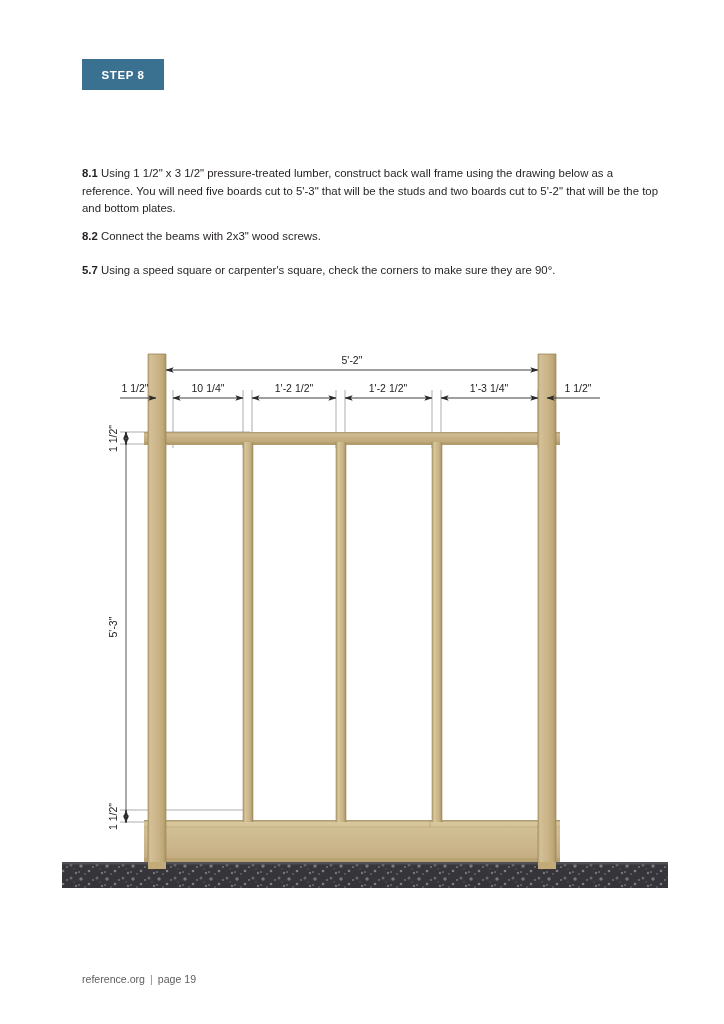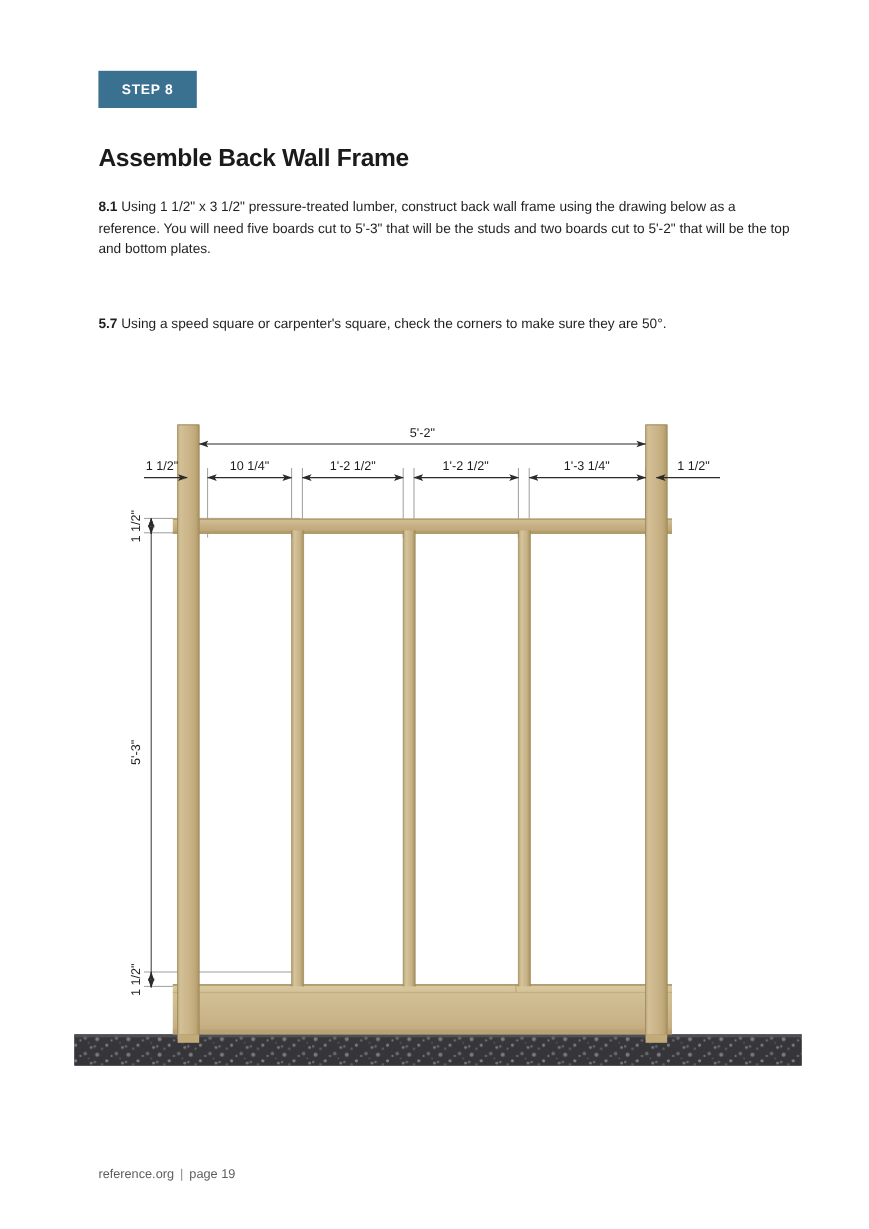--- a/index.html
+++ b/index.html
@@ -78,29 +78,31 @@
   }
   .footer .sep { margin: 0 5px; color: #8d8d8d; }
 </style>
 </head>
 <body>
 
 <div class="page">
 
   <div class="step-badge">STEP 8</div>
 
-  <h1 class="page-title">Assemble Back Wall Frame</h1>
 
   <p class="para" id="para-81">
     <span class="num">8.1</span><span> Using 1 1/2" x 3 1/2" pressure-treated lumber, construct back wall frame using the drawing below as a reference. You will need five boards cut to 5'-3" that will be the studs and two boards cut to 5'-2" that will be the top and bottom plates.</span>
   </p>
 
+  <p class="para" id="para-82">
+    <span class="num">8.2</span><span> Connect the beams with 2x3" wood screws.</span>
+  </p>
 
   <p class="para" id="para-83">
-    <span class="num">5.7</span><span> Using a speed square or carpenter's square, check the corners to make sure they are 50°.</span>
+    <span class="num">5.7</span><span> Using a speed square or carpenter's square, check the corners to make sure they are 90°.</span>
   </p>
 
   <div class="drawing">
     <svg width="724" height="580" viewBox="0 0 724 580" xmlns="http://www.w3.org/2000/svg">
       <defs>
 
         <linearGradient id="gPostV" x1="0" y1="0" x2="1" y2="0">
           <stop offset="0%" stop-color="#bfa87c"></stop>
           <stop offset="12%" stop-color="#d3c098"></stop>
           <stop offset="52%" stop-color="#cbb488"></stop>

